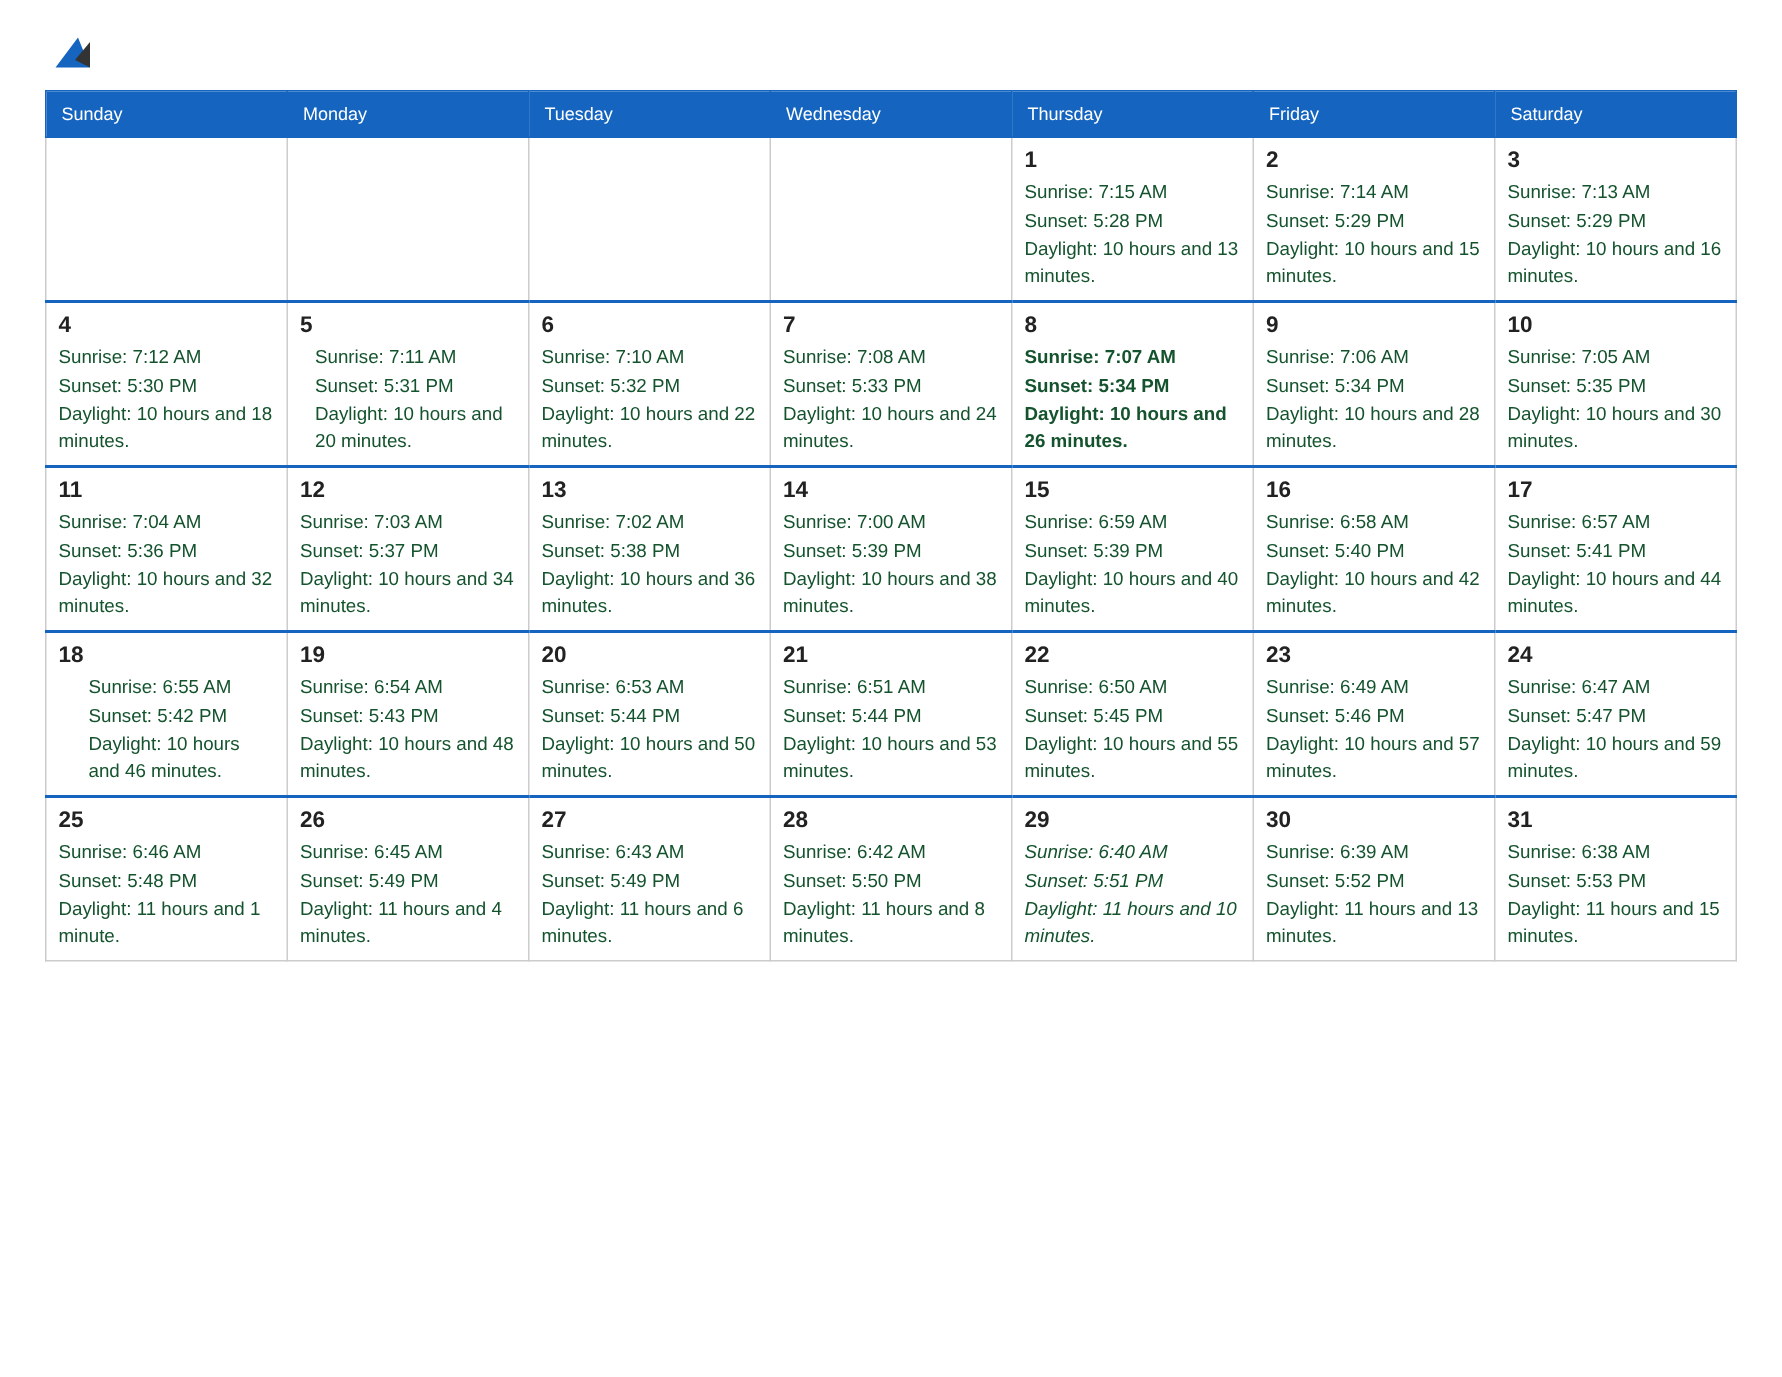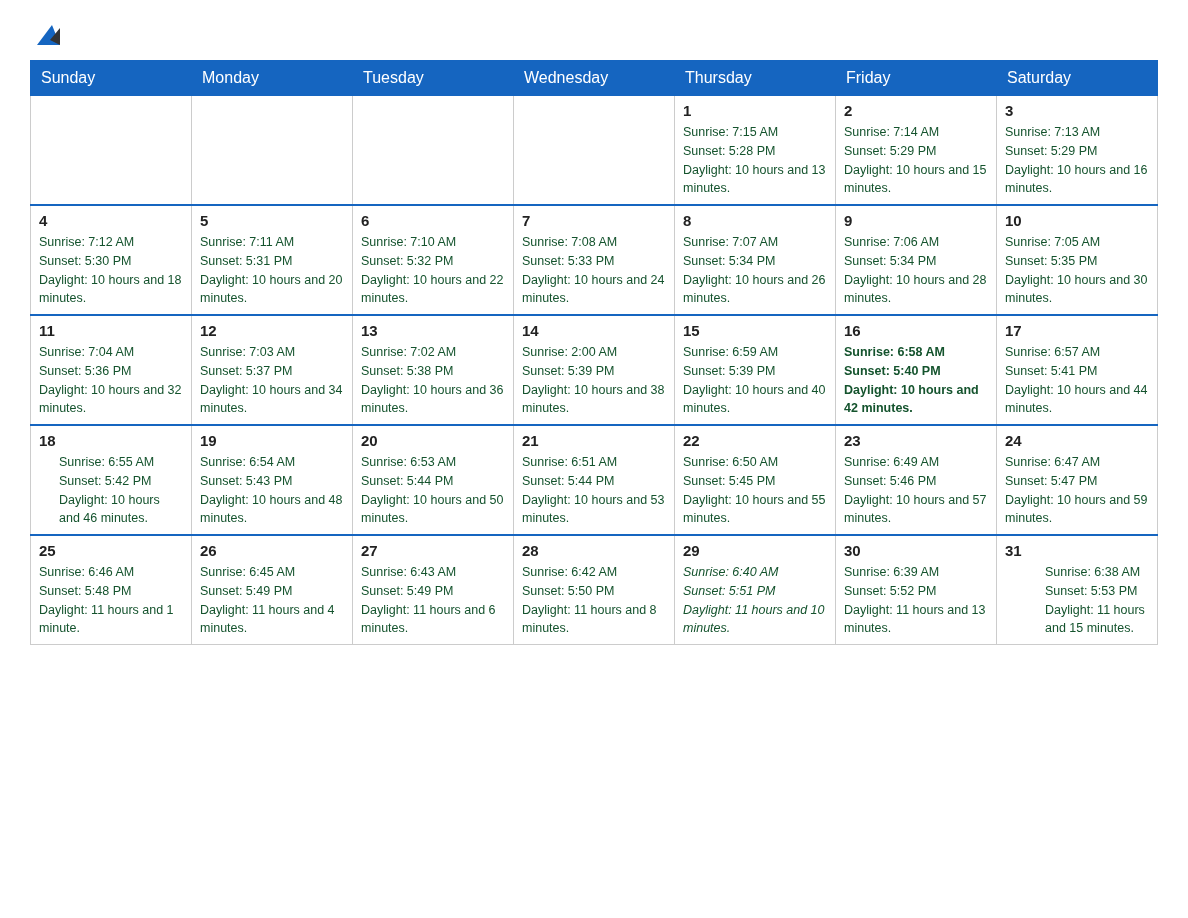--- a/index.html
+++ b/index.html
@@ -42,21 +42,21 @@
       margin-top: 2px;
     }
     .calendar {
       width: 100%;
       border-collapse: collapse;
       margin-top: 10px;
     }
     .calendar th {
       background-color: #1565c0;
       color: #fff;
-      font-size: 16px;
+      font-size: 12px;
       font-weight: normal;
       padding: 8px 10px;
       text-align: left;
       border: 1px solid #1565c0;
     }
     .calendar td {
       vertical-align: top;
       border: 1px solid #ccc;
       padding: 6px 8px;
       width: calc(100% / 7);
@@ -148,39 +148,39 @@
       </tr>
       <tr>
         <td>
           <span class="day-number">4</span>
           <div class="day-info" style="white-space: pre-line;">Sunrise: 7:12 AM
 Sunset: 5:30 PM
 Daylight: 10 hours and 18 minutes.</div>
         </td>
         <td>
           <span class="day-number">5</span>
-          <div class="day-info" style="white-space: pre-line;">Sunrise: 7:11 AM
+          <div class="day-info" style="white-space: pre-line; margin-left: 10px;">Sunrise: 7:11 AM
 Sunset: 5:31 PM
 Daylight: 10 hours and 20 minutes.</div>
         </td>
         <td>
           <span class="day-number">6</span>
           <div class="day-info" style="white-space: pre-line;">Sunrise: 7:10 AM
 Sunset: 5:32 PM
 Daylight: 10 hours and 22 minutes.</div>
         </td>
         <td>
           <span class="day-number">7</span>
           <div class="day-info" style="white-space: pre-line;">Sunrise: 7:08 AM
 Sunset: 5:33 PM
 Daylight: 10 hours and 24 minutes.</div>
         </td>
         <td>
           <span class="day-number">8</span>
-          <div class="day-info" style="white-space: pre-line;">Sunrise: 7:07 AM
+          <div class="day-info" style="white-space: pre-line; font-weight: bold;">Sunrise: 7:07 AM
 Sunset: 5:34 PM
 Daylight: 10 hours and 26 minutes.</div>
         </td>
         <td>
           <span class="day-number">9</span>
           <div class="day-info" style="white-space: pre-line;">Sunrise: 7:06 AM
 Sunset: 5:34 PM
 Daylight: 10 hours and 28 minutes.</div>
         </td>
         <td>
@@ -204,33 +204,33 @@
 Daylight: 10 hours and 34 minutes.</div>
         </td>
         <td>
           <span class="day-number">13</span>
           <div class="day-info" style="white-space: pre-line;">Sunrise: 7:02 AM
 Sunset: 5:38 PM
 Daylight: 10 hours and 36 minutes.</div>
         </td>
         <td>
           <span class="day-number">14</span>
-          <div class="day-info" style="white-space: pre-line;">Sunrise: 2:00 AM
+          <div class="day-info" style="white-space: pre-line;">Sunrise: 7:00 AM
 Sunset: 5:39 PM
 Daylight: 10 hours and 38 minutes.</div>
         </td>
         <td>
           <span class="day-number">15</span>
           <div class="day-info" style="white-space: pre-line;">Sunrise: 6:59 AM
 Sunset: 5:39 PM
 Daylight: 10 hours and 40 minutes.</div>
         </td>
         <td>
           <span class="day-number">16</span>
-          <div class="day-info" style="white-space: pre-line; font-weight: bold;">Sunrise: 6:58 AM
+          <div class="day-info" style="white-space: pre-line;">Sunrise: 6:58 AM
 Sunset: 5:40 PM
 Daylight: 10 hours and 42 minutes.</div>
         </td>
         <td>
           <span class="day-number">17</span>
           <div class="day-info" style="white-space: pre-line;">Sunrise: 6:57 AM
 Sunset: 5:41 PM
 Daylight: 10 hours and 44 minutes.</div>
         </td>
       </tr>
@@ -310,19 +310,19 @@
 Daylight: 11 hours and 10 minutes.</div>
         </td>
         <td>
           <span class="day-number">30</span>
           <div class="day-info" style="white-space: pre-line;">Sunrise: 6:39 AM
 Sunset: 5:52 PM
 Daylight: 11 hours and 13 minutes.</div>
         </td>
         <td>
           <span class="day-number">31</span>
-          <div class="day-info" style="white-space: pre-line; margin-left: 40px;">Sunrise: 6:38 AM
+          <div class="day-info" style="white-space: pre-line;">Sunrise: 6:38 AM
 Sunset: 5:53 PM
 Daylight: 11 hours and 15 minutes.</div>
         </td>
       </tr>
     </tbody>
 </table>
 
 </body></html>

